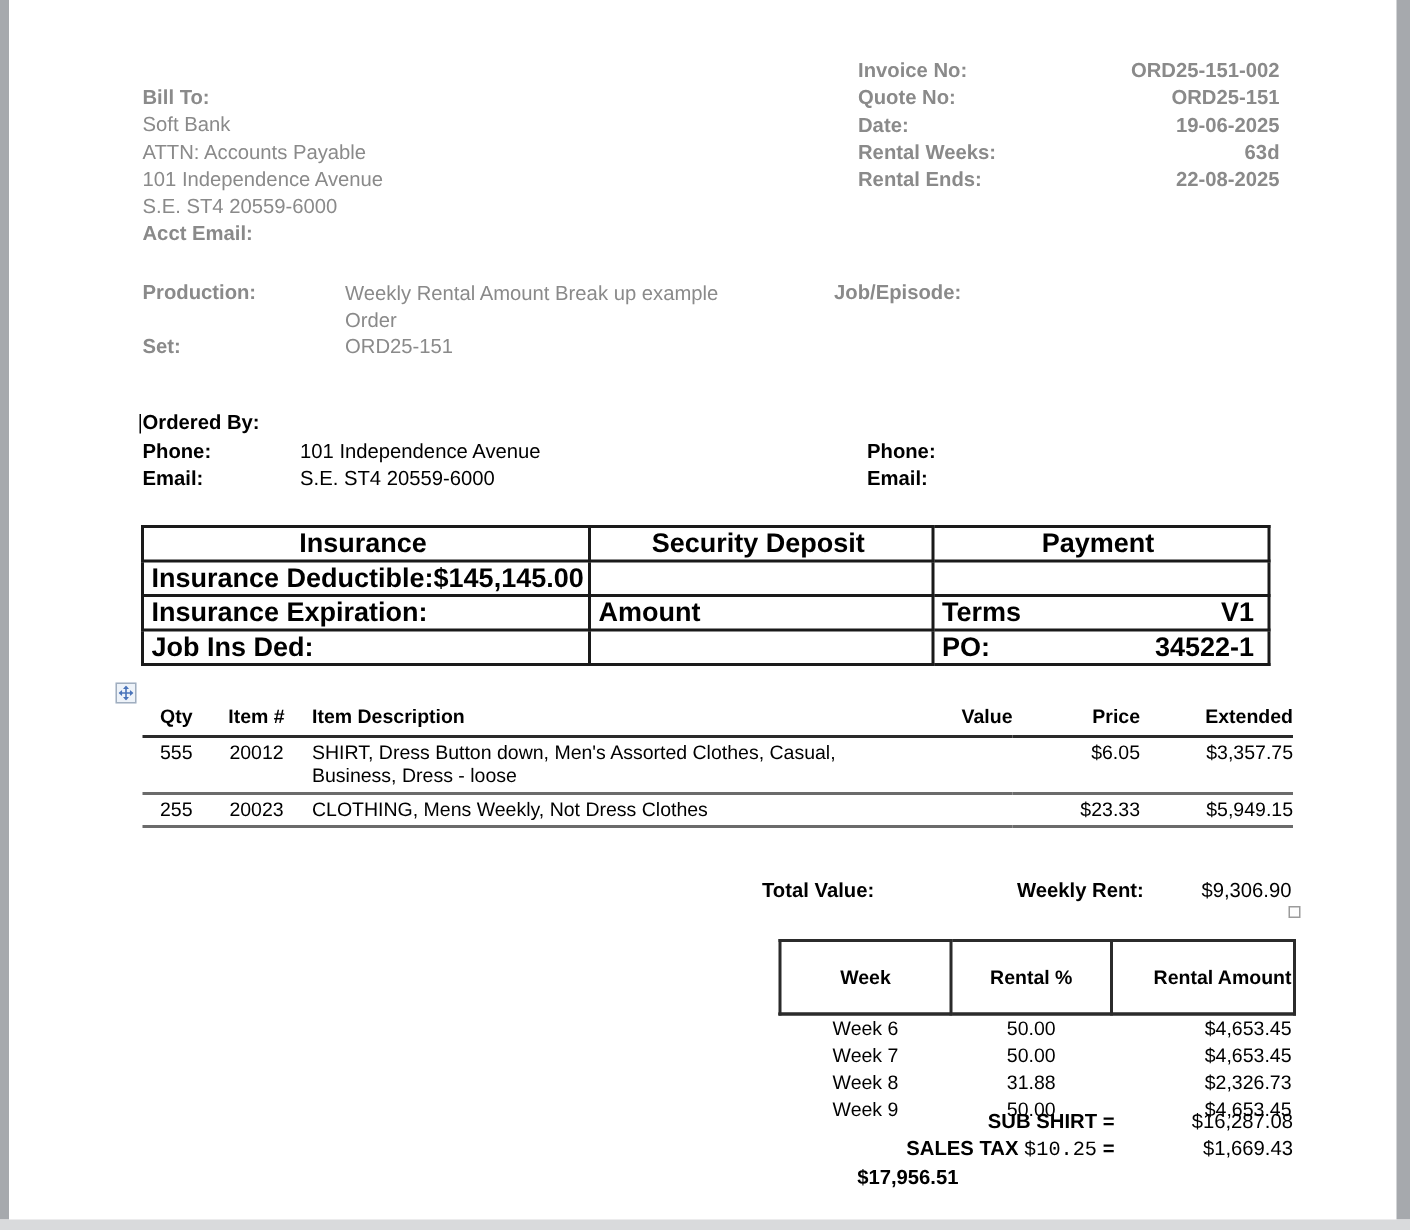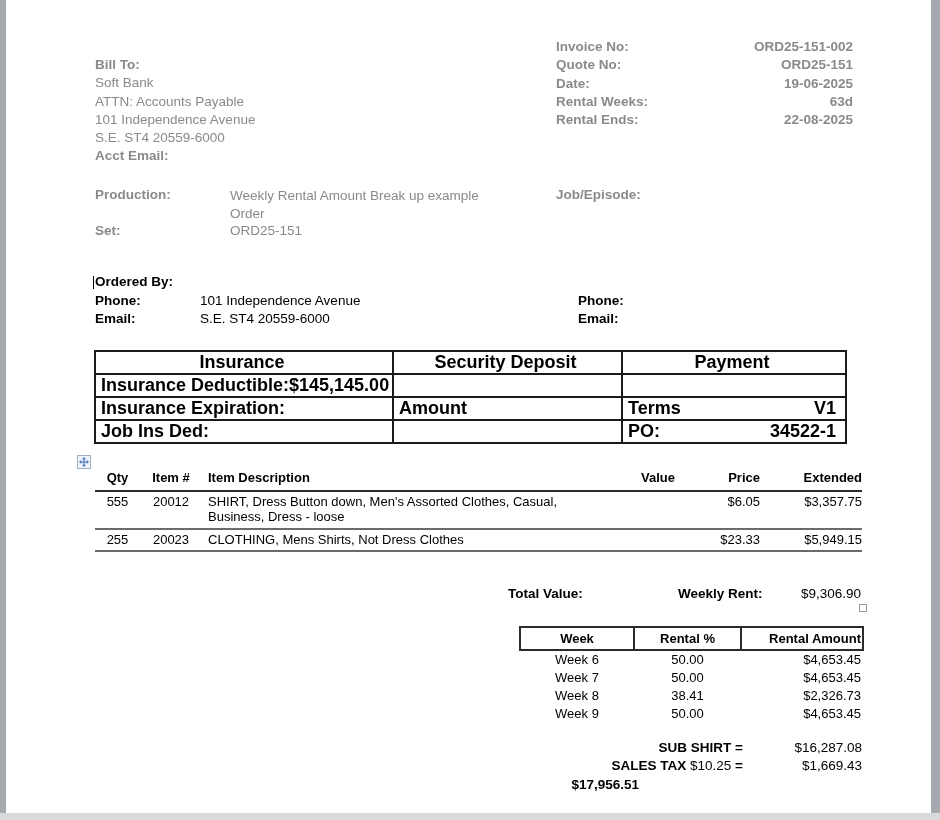--- a/index.html
+++ b/index.html
@@ -19,21 +19,21 @@
   
   #gutter-left  { left:0; top:0; width:6px;  height:813px; background:#a6a9ad; }
   #gutter-right { right:0; top:0; width:9px; height:813px; background:#a6a9ad; }
   #gutter-bottom{ left:0; bottom:0; width:940px; height:7px; background:#d9dadc; }
 
   
   #bill-to { left:95px; top:56px; line-height:18.3px; }
 
   
   #invoice-info { left:556px; top:38px; width:297px; line-height:18.3px; }
-  .inv-row { display:flex; justify-content:space-between; }
+  .inv-row { display:flex; justify-content:space-between;margin-left:16px; }
 
   
   #prod-value { width:255px; line-height:18.3px; }
 
   #caret { left:93px; top:276px; width:1px; height:13px; background:#000; }
 
   
   #info-table { position:absolute; left:94px; top:350px; width:751px;
     border-collapse:collapse; table-layout:fixed; font-size:18px; font-weight:bold; }
   #info-table th, #info-table td { border:2px solid #1a1a1a; height:18px;
@@ -57,30 +57,30 @@
   #total-value-label { left:508px; top:586px; }
   #weekly-rent-label { left:678px; top:586px; }
   #weekly-rent-value { left:761px; top:586px; width:100px; text-align:right; }
   #anchor-square { left:859px; top:604px; width:8px; height:8px;
     border:1px solid #9b9b9b; background:#fdfdfd; }
 
   
   #week-table { position:absolute; left:519px; top:626px; width:343px;
     border-collapse:collapse; table-layout:fixed; font-size:13px; }
   #week-table th { border:2px solid #2b2b2b; font-weight:bold; height:16px;
-    text-align:center; padding:3px; }
+    text-align:center; padding:16px; }
   #week-table th.amount { text-align:right; padding-right:1px; }
   #week-table td { height:18px; text-align:center; padding:0; }
   #week-table td.amount { text-align:right; padding-right:2px; }
 
   
   #totals { position:absolute; left:520px; top:740px; width:342px; font-size:13.5px; }
   .t-row { display:flex; height:18.4px; }
   .t-label { width:223px; text-align:right; font-weight:bold; }
-  .t-label .plain { font-weight:normal; }
+  .t-label .plain { font-weight:normal;font-family:Liberation Mono, monospace; }
   .t-label span:empty { display:none; }
   .t-value { width:119px; text-align:right; }
   .t-value.b { font-weight:bold; }
 </style>
 </head>
 <body>
 
 <div class="abs" id="gutter-left"></div>
 <div class="abs" id="gutter-right"></div>
 <div class="abs" id="gutter-bottom"></div>
@@ -216,21 +216,21 @@
       <td class="c">555</td>
       <td class="c">20012</td>
       <td class="l">SHIRT, Dress Button down, Men's Assorted Clothes, Casual, Business, Dress - loose</td>
       <td class="r"></td>
       <td class="r">$6.05</td>
       <td class="r">$3,357.75</td>
     </tr>
     <tr>
       <td class="c">255</td>
       <td class="c">20023</td>
-      <td class="l">CLOTHING, Mens Shirts, Not Dress Clothes</td>
+      <td class="l">CLOTHING, Mens Weekly, Not Dress Clothes</td>
       <td class="r"></td>
       <td class="r">$23.33</td>
       <td class="r">$5,949.15</td>
     </tr>
   </tbody>
 </table>
 
 <span class="abs b" id="total-value-label">Total Value:</span>
 <span class="abs b" id="weekly-rent-label">Weekly Rent:</span>
 <span class="abs" id="weekly-rent-value">$9,306.90</span>
@@ -255,21 +255,21 @@
       <td>50.00</td>
       <td class="amount">$4,653.45</td>
     </tr>
     <tr>
       <td>Week 7</td>
       <td>50.00</td>
       <td class="amount">$4,653.45</td>
     </tr>
     <tr>
       <td>Week 8</td>
-      <td>38.41</td>
+      <td>31.88</td>
       <td class="amount">$2,326.73</td>
     </tr>
     <tr>
       <td>Week 9</td>
       <td>50.00</td>
       <td class="amount">$4,653.45</td>
     </tr>
   </tbody>
 </table>
 

